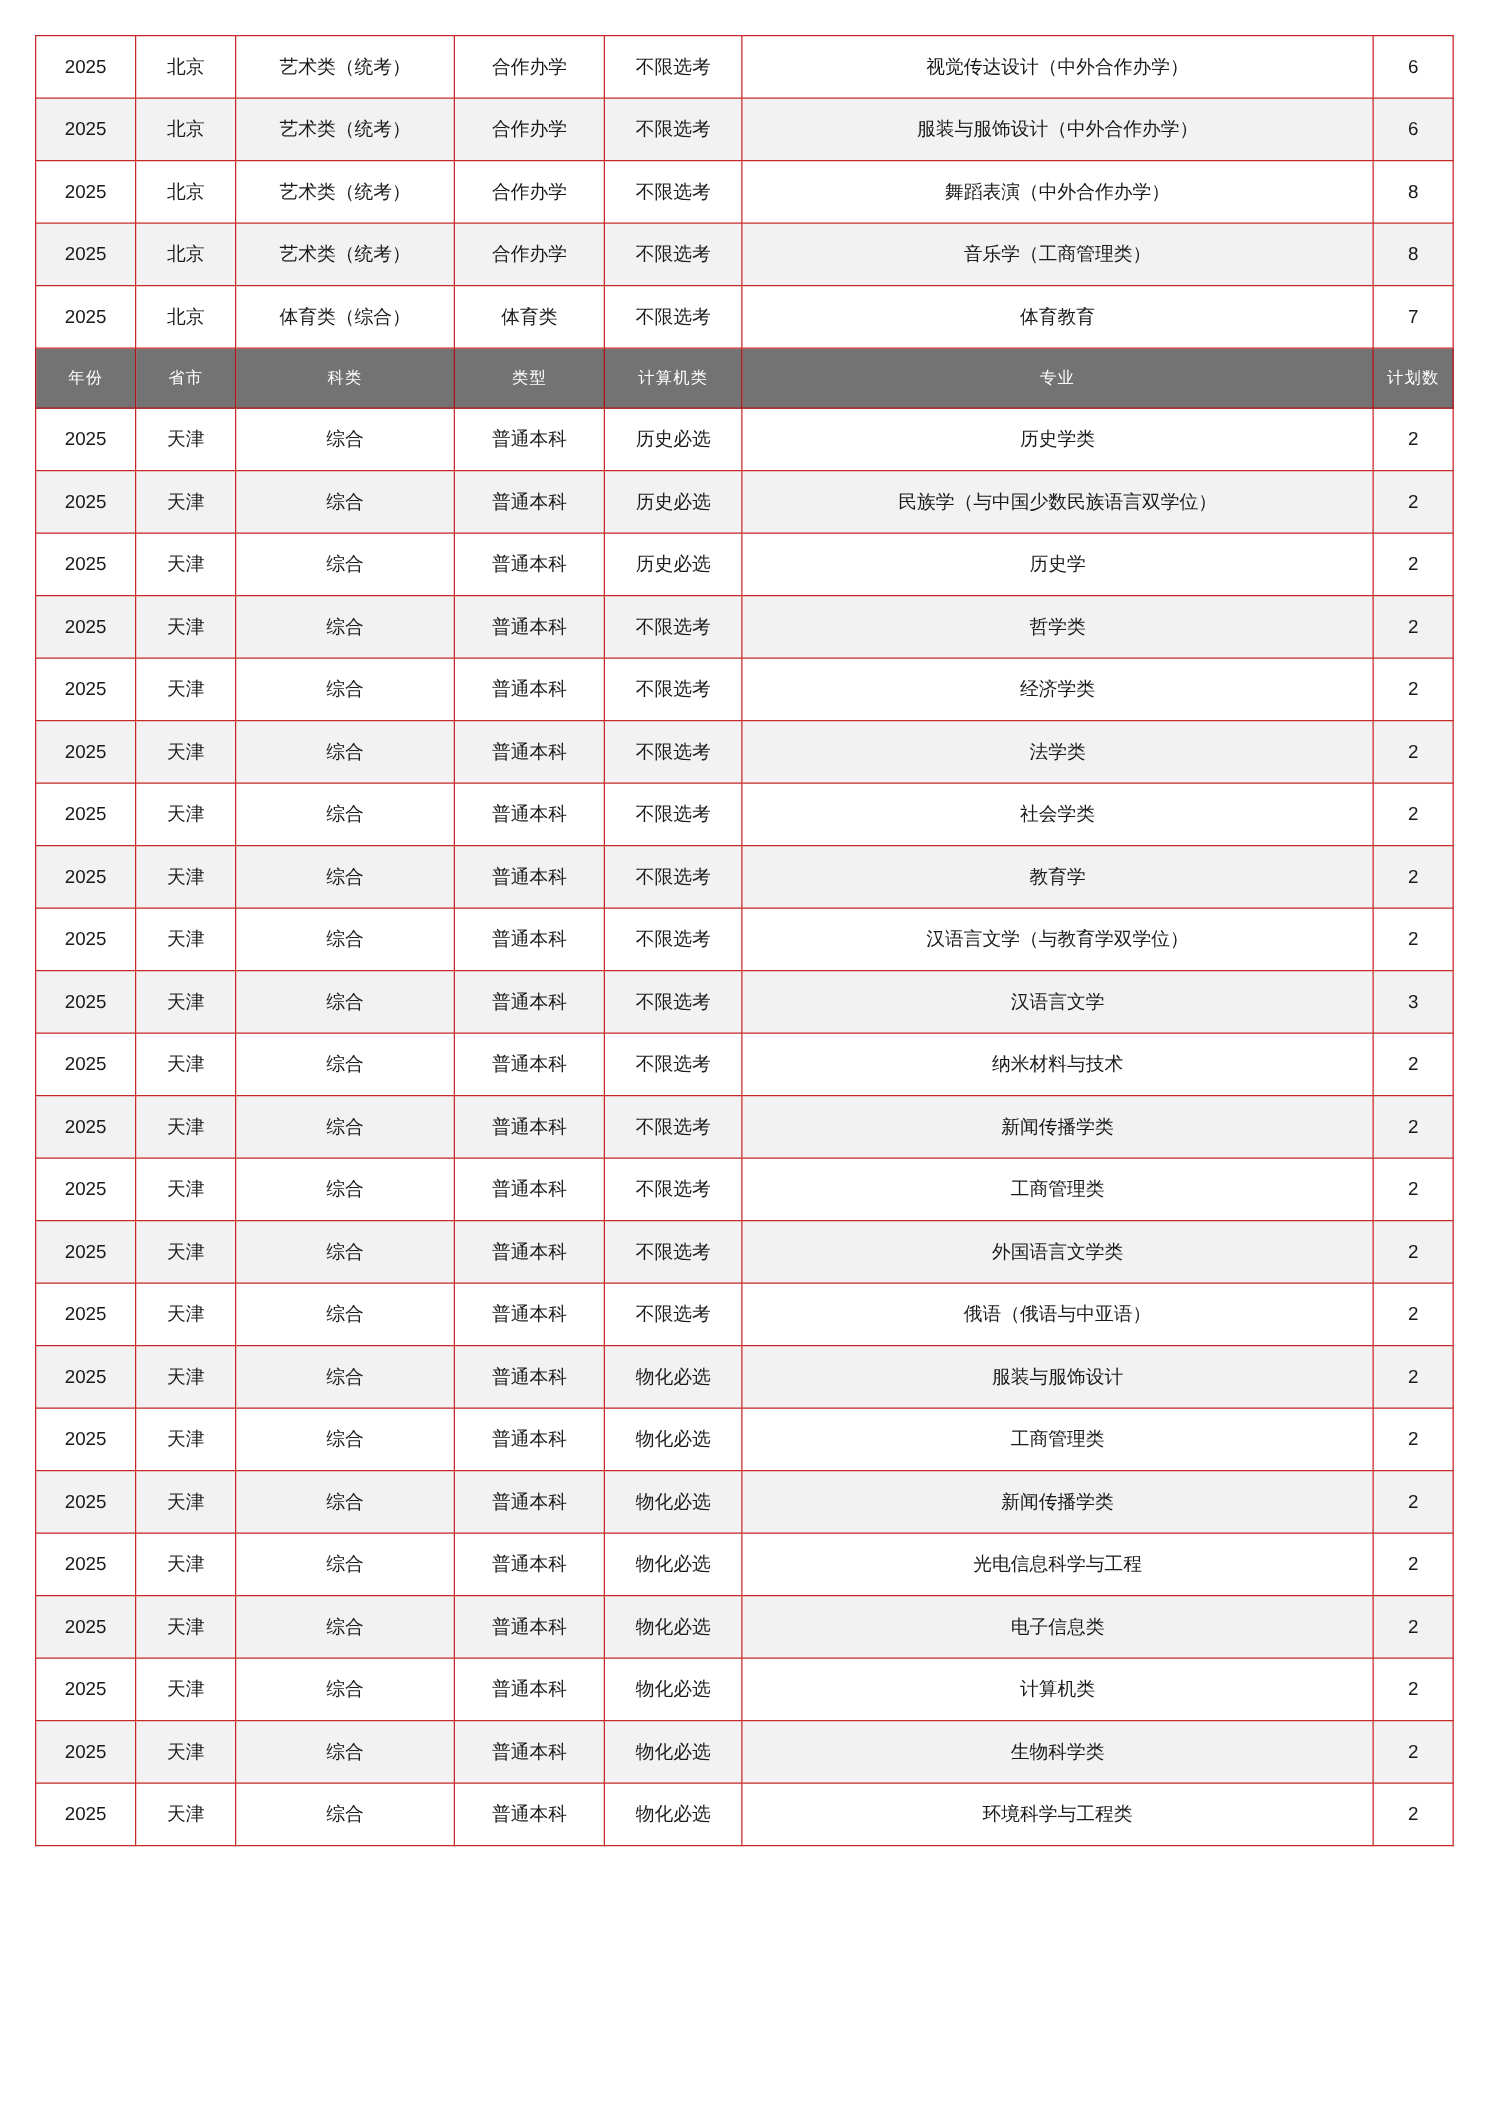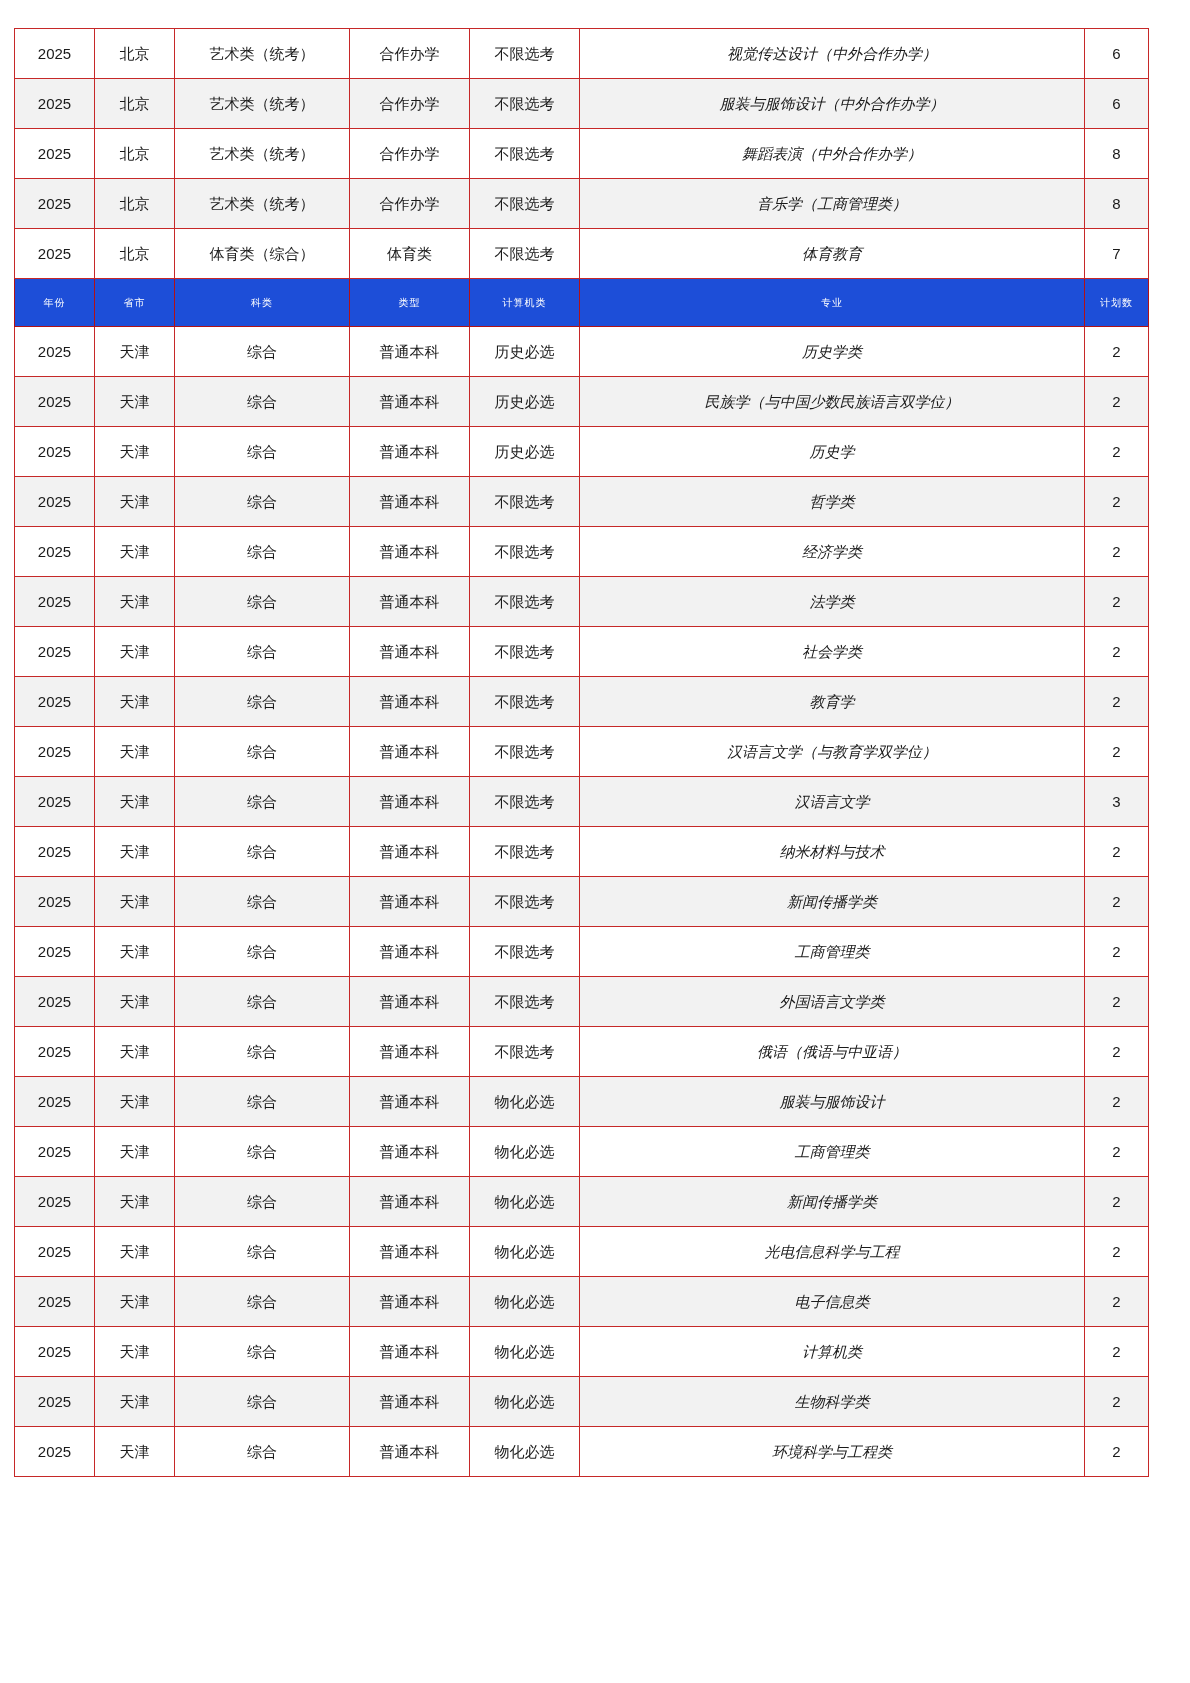--- a/index.html
+++ b/index.html
@@ -8,21 +8,21 @@
     background: #ffffff;
   }
   body {
     width: 1190px;
     font-family: "Liberation Sans", "DejaVu Sans", sans-serif;
     color: #1a1a1a;
   }
   .page {
     width: 1024px;
     box-sizing: border-box;
-    padding: 28px 28px 24px 14px;
+    padding: 28px 28px 24px 28px;
   }
   table.plan-table {
     width: 1134px;
     border-collapse: collapse;
     table-layout: fixed;
   }
   table.plan-table td, table.plan-table th {
     border: 1px solid #c62828;
     height: 50px;
     font-size: 15px;
@@ -38,28 +38,28 @@
   col.c-cat    { width: 175px; }
   col.c-type   { width: 120px; }
   col.c-subj   { width: 110px; }
   col.c-major  { width: 505px; }
   col.c-count  { width: 64px; }
 
   tr.row-even td { background: #ffffff; }
   tr.row-odd  td { background: #f2f2f2; }
 
   tr.header-row th {
-    background: #1d4ed8;
+    background: #737373;
     color: #ffffff;
-    font-size: 10px;
+    font-size: 13px;
     letter-spacing: 1px;
     border: 1px solid #b01116;
     height: 48px;
   }
-  td.major-cell { text-align: center; font-style: italic; }
+  td.major-cell { text-align: center; }
 </style>
 </head>
 <body>
 
 <div class="page">
   <table class="plan-table">
     <colgroup>
       <col class="c-year">
         <col class="c-prov">
         <col class="c-cat">

